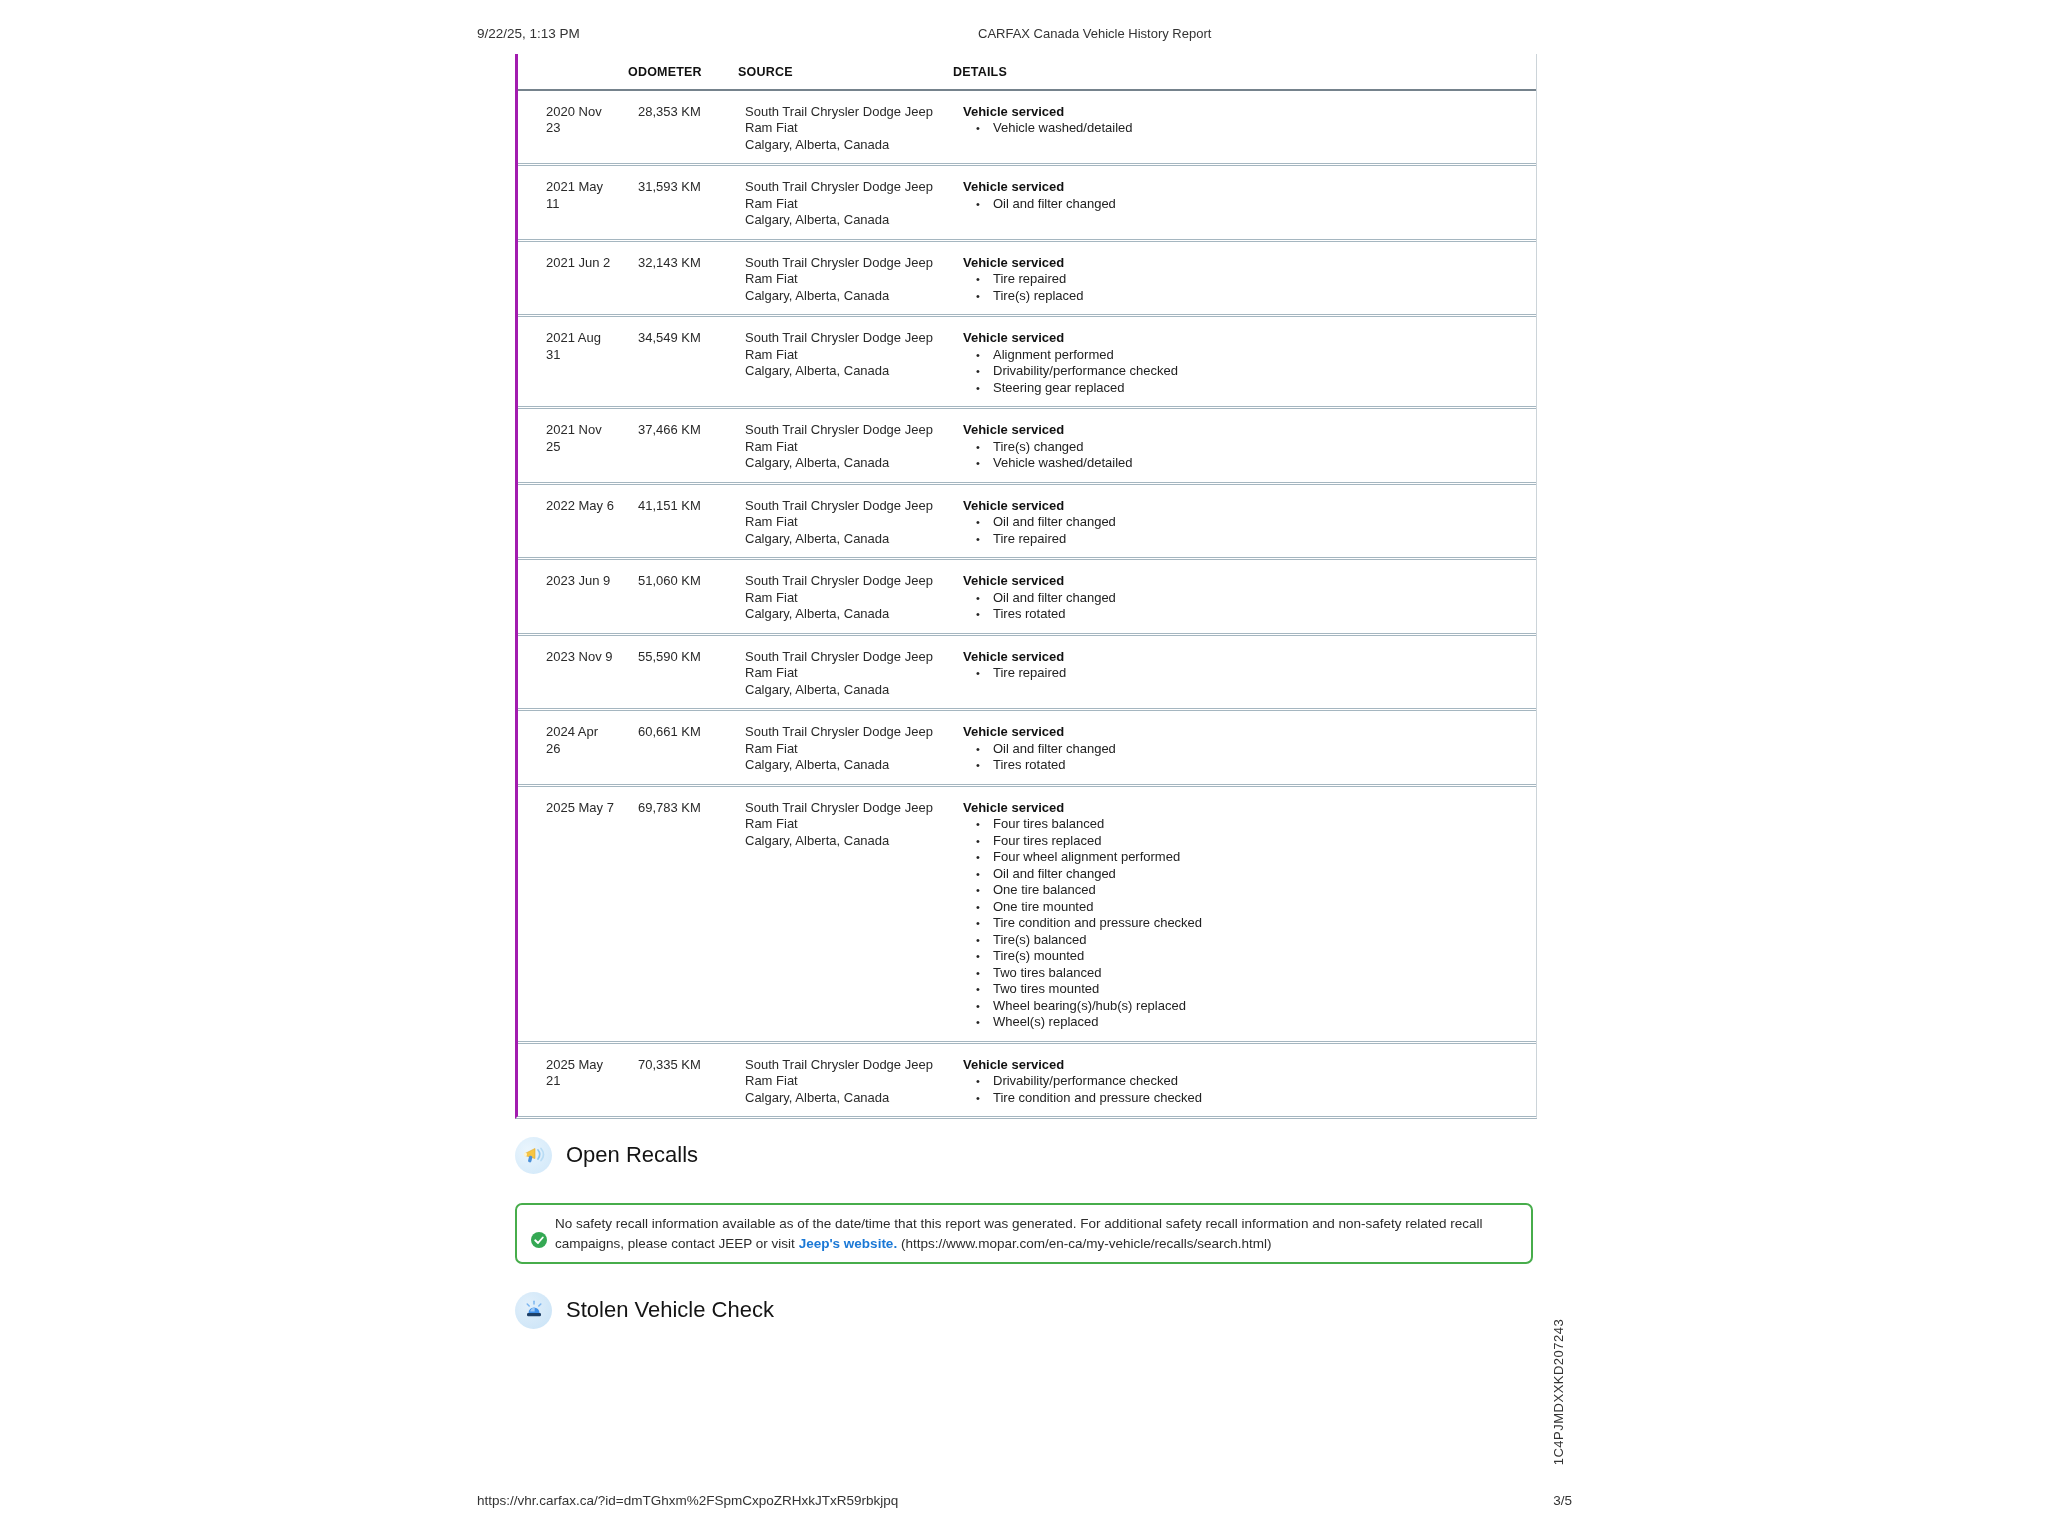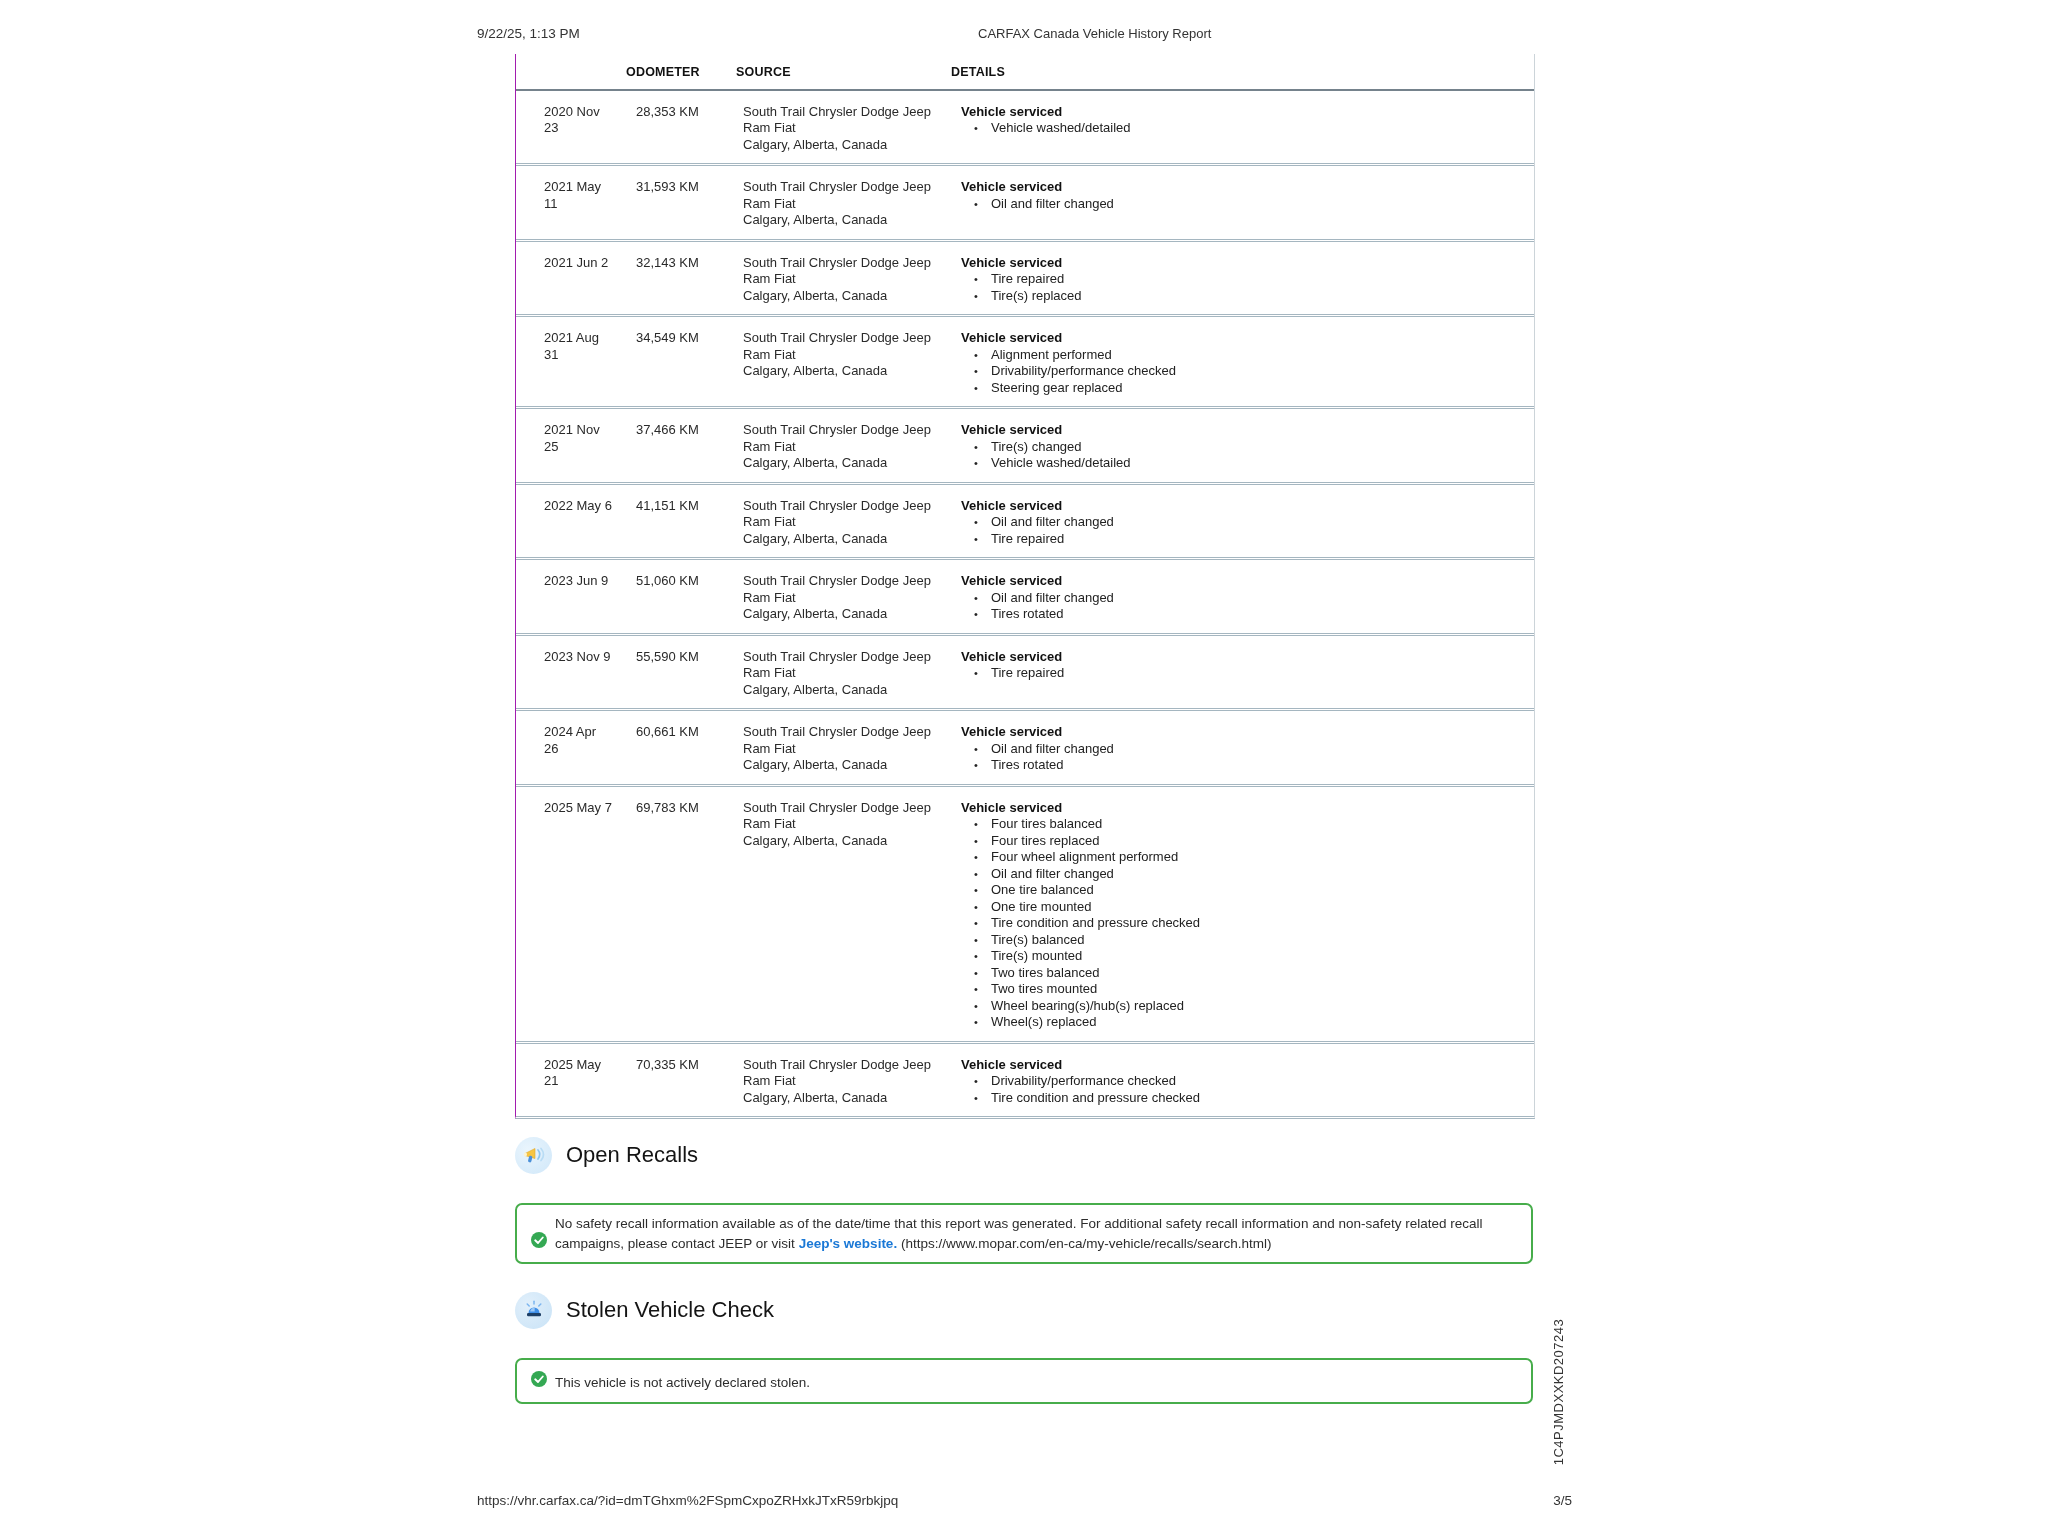--- a/index.html
+++ b/index.html
@@ -4,21 +4,21 @@
 <style>
   html,body{margin:0;padding:0;background:#fff;}
   .canvas{position:relative;width:1632px;height:1536px;background:#fff;overflow:hidden;
           font-family:"Liberation Sans",sans-serif;color:#222;}
   
   .print-meta{position:absolute;top:26px;left:477px;font-size:13.5px;color:#333;}
   .print-title{position:absolute;top:26px;left:978px;font-size:13px;color:#333;}
   
   .content{position:absolute;left:515px;top:54px;width:1018px;}
   
-  .history-table{width:100%;border-left:1px solid #a21caf;border-right:1px solid #ccd4d9;
+  .history-table{width:100%;border-left:3px solid #a21caf;border-right:1px solid #ccd4d9;
                  border-bottom:3px double #a5b6c0;font-size:13px;line-height:16.5px;}
   .thead{display:flex;border-bottom:2px solid #75828c;}
   .thead .hcell{font-weight:bold;font-size:12.5px;color:#111;padding:10px 0 8px 0;letter-spacing:.2px;}
   .c1{width:110px;box-sizing:border-box;padding-left:28px;flex-shrink:0;}
   .c2{width:110px;box-sizing:border-box;padding-left:10px;flex-shrink:0;}
   .c3{width:215px;box-sizing:border-box;padding-left:7px;flex-shrink:0;}
   .c4{flex:1;box-sizing:border-box;padding-left:10px;}
   .trow{display:flex;}
   .trow + .trow{border-top:3px double #a5b6c0;}
   .cell{padding-top:13px;padding-bottom:10px;color:#2a2a2a;}
@@ -414,29 +414,20 @@
           <path d="M8.2 13.5 a3.8 3.8 0 0 1 4.5 -3.6 l0 3.6 Z" fill="#9cc8f5"></path>
           <rect x="5" y="15" width="14" height="3.2" rx="1.2" fill="#1d3f66"></rect>
           <line x1="12" y1="3.2" x2="12" y2="6" stroke="#7db6ef" stroke-width="1.5" stroke-linecap="round"></line>
           <line x1="5.2" y1="6" x2="7.2" y2="8" stroke="#7db6ef" stroke-width="1.5" stroke-linecap="round"></line>
           <line x1="18.8" y1="6" x2="16.8" y2="8" stroke="#7db6ef" stroke-width="1.5" stroke-linecap="round"></line>
         </svg>
       </span>
       <span class="section-title">Stolen Vehicle Check</span>
     </div>
 
-    <div class="notice">
-      <span class="check">
-        <svg width="16" height="16" viewBox="0 0 16 16">
-          <circle cx="8" cy="8" r="8" fill="#34a853"></circle>
-          <polyline points="4.2,8.3 7,11 11.8,5.5" fill="none" stroke="#fff" stroke-width="1.9" stroke-linecap="round" stroke-linejoin="round"></polyline>
-        </svg>
-      </span>
-      <span>This vehicle is not actively declared stolen.</span>
-    </div>
 
 
   </div>
 
   <div class="vin-vertical">1C4PJMDXXKD207243</div>
 
   <div class="print-footer">
     <span>https://vhr.carfax.ca/?id=dmTGhxm%2FSpmCxpoZRHxkJTxR59rbkjpq</span>
     <span>3/5</span>
   </div>

